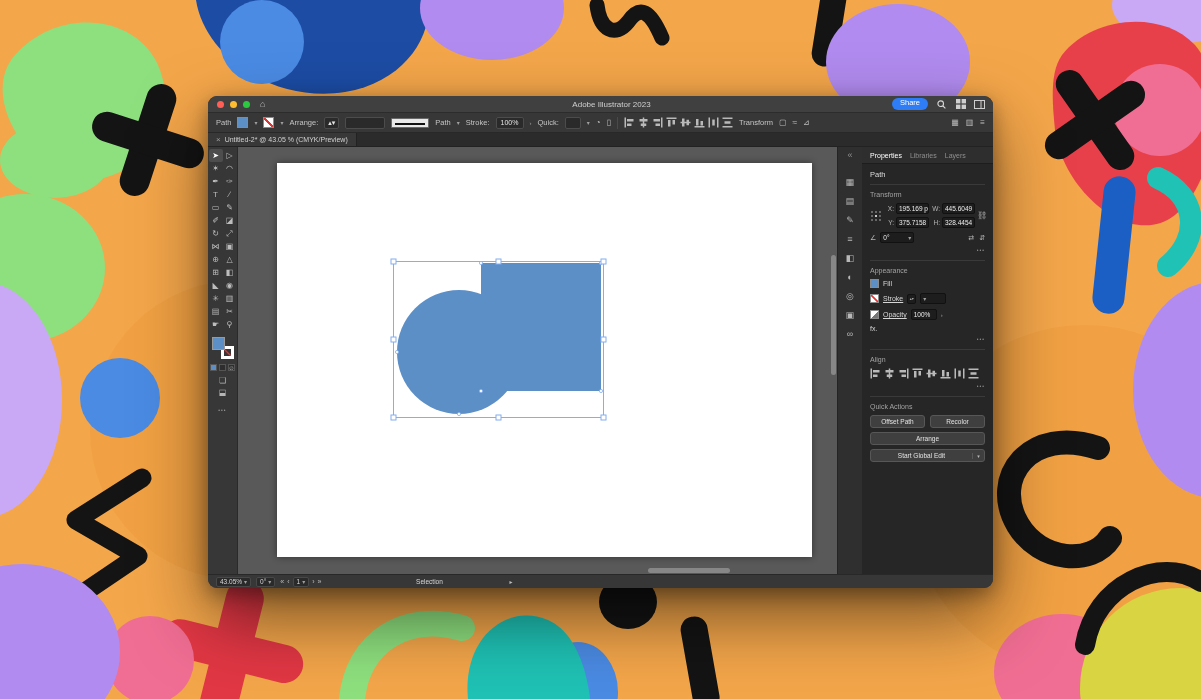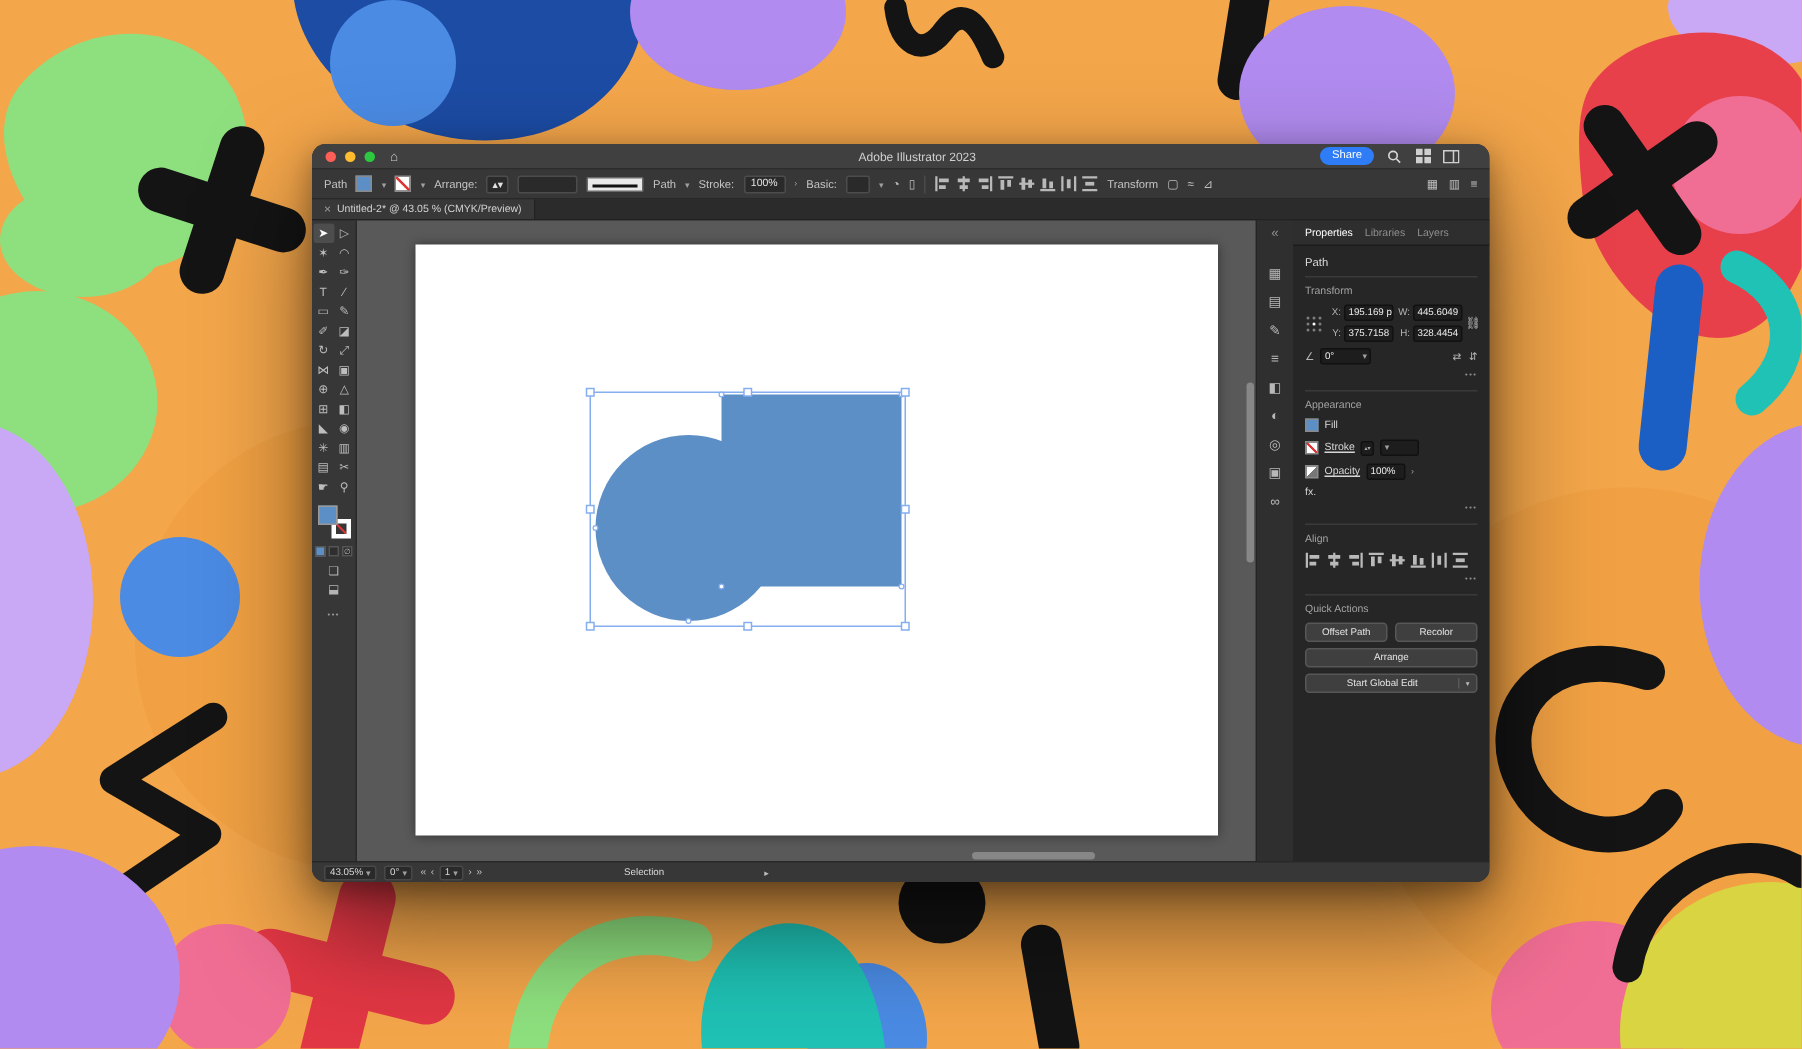--- a/index.html
+++ b/index.html
@@ -16,21 +16,21 @@
     display:flex; flex-direction:column;
   }
 
   
   .titlebar { position:relative; height:17px; flex:none; background:#404040; border-bottom:1px solid #2c2c2c; display:flex; align-items:center; }
   .traffic { display:flex; gap:6px; margin-left:9px; }
   .traffic span { width:7px; height:7px; border-radius:50%; display:block; }
   .tl-close{ background:#FF5F57;} .tl-min{ background:#FEBC2E;} .tl-zoom{ background:#2BC840;}
   .home-glyph { color:#c9c9c9; font-size:9px; margin-left:10px; line-height:1; }
   .win-title { position:absolute; left:50%; transform:translateX(-50%); color:#cfcfcf; font-size:8px; white-space:nowrap;margin-left:11px; }
-  .title-right { position:absolute; right:20px; display:flex; align-items:center; gap:8px;justify-content:center; }
+  .title-right { position:absolute; right:8px; display:flex; align-items:center; gap:8px;justify-content:center; }
   .share-pill { background:#2E7CF6; color:#fff; font-size:7.5px; padding:1px 8px 2px; border-radius:8px; border:none; line-height:1.1; }
   .tbar-ic { width:11px; height:11px; display:flex; align-items:center; justify-content:center; }
 
   
   .controlbar { height:20px; flex:none; background:#373737; border-bottom:1px solid #282828; display:flex; align-items:center; gap:6px; padding:0 8px; overflow:hidden; white-space:nowrap; }
   .cb-label { color:#c4c4c4; font-size:7.5px; flex:none; }
   .cb-box { background:#2a2a2a; border:1px solid #4c4c4c; border-radius:2px; color:#e2e2e2; font-size:7px; height:12px; display:flex; align-items:center; justify-content:center; padding:0 3px; flex:none; }
   .caret { color:#9f9f9f; font-size:6px; flex:none; }
   .swatch { width:11px; height:11px; border:1px solid #8a8a8a; flex:none; }
   .swatch-fill { background:#5D8FC7; }
@@ -242,21 +242,21 @@
       <span class="caret">▾</span>
     <span class="cb-label">Arrange:</span>
     <span class="cb-box">▴▾</span>
     <span class="cb-box" style="width:40px"></span>
     <span class="brush-preview"></span>
     <span class="cb-label">Path</span>
       <span class="caret">▾</span>
     <span class="cb-label">Stroke:</span>
     <span class="cb-box" style="width:28px">100%</span>
     <span class="caret">›</span>
-    <span class="cb-label">Basic:</span>
+    <span class="cb-label">Quick:</span>
     <span class="cb-box" style="width:16px"></span>
       <span class="caret">▾</span>
     <span class="cb-icon">◔</span>
     <span class="cb-icon">▯</span>
     <span class="cb-sep"></span>
     <span class="align-row">
         <span class="align-icon">
           <svg width="11" height="11" viewBox="0 0 11 11">
             <rect x="0.5" y="0.5" width="1.5" height="10" fill="#b9b9b9"></rect>
             <rect x="3" y="2" width="6.5" height="2.5" fill="#b9b9b9"></rect>

